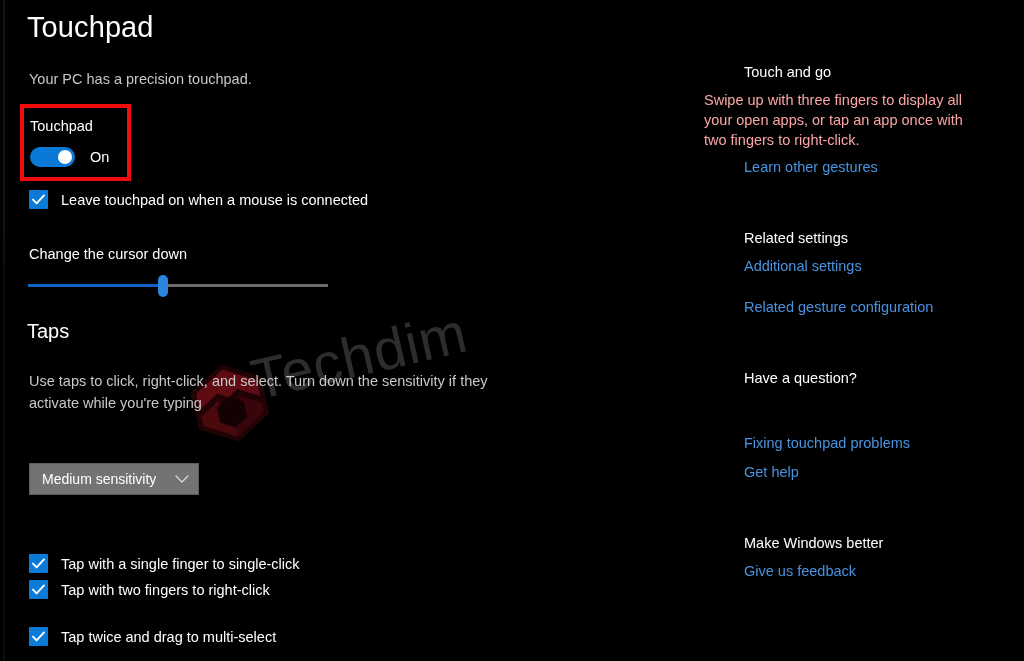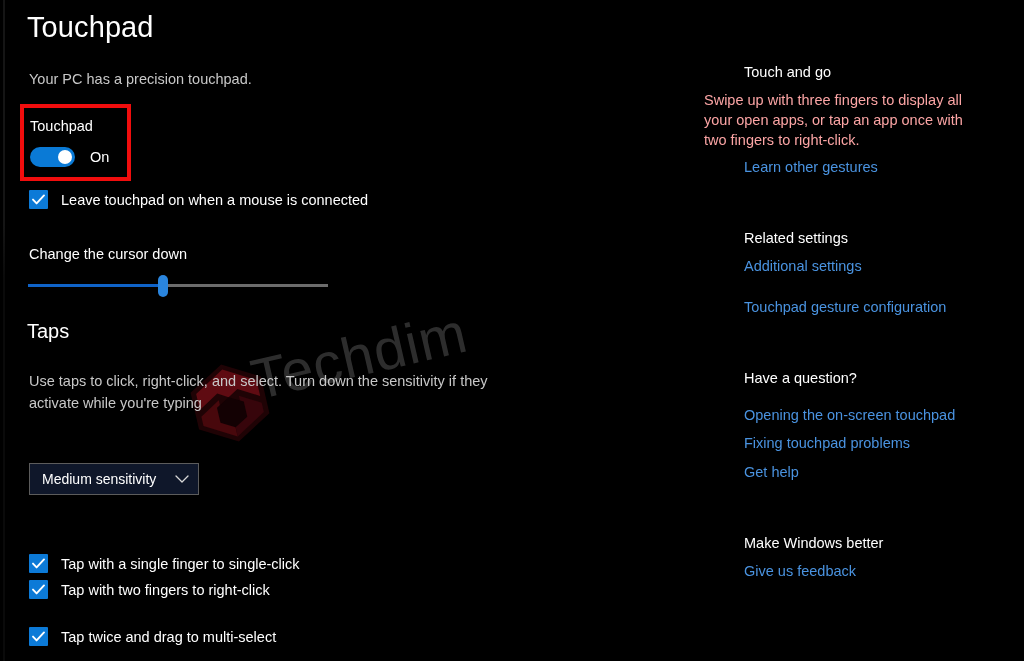--- a/index.html
+++ b/index.html
@@ -217,21 +217,21 @@
     color: #fca5a5;
     margin-top: 32px;
   }
   .dropdown {
     position: absolute;
     left: 29px;
     top: 463px;
     width: 170px;
     height: 32px;
     border: 1px solid #5c5c5c;
-    background: #0f172a;
+    background: #737373;
     box-sizing: border-box;
     display: flex;
     align-items: center;
     justify-content: space-between;
     padding: 0 9px 0 12px;
   }
   .dropdown .dd-value {
     font-size: 14px;
     color: #ffffff;
     white-space: nowrap;
@@ -354,23 +354,22 @@
     </span>
     <span class="chk-text">Tap twice and drag to multi-select</span>
   </div>
 
   <div class="r-head" style="top:64px;">Touch and go</div>
   <div class="r-body" style="top:90px;">Swipe up with three fingers to display all your open apps, or tap an app once with two fingers to right-click.</div>
   <a class="r-link" style="top:159px;">Learn other gestures</a>
 
   <div class="r-head" style="top:230px;">Related settings</div>
   <a class="r-link" style="top:258px;text-align:center;">Additional settings</a>
-  <a class="r-link" style="top:299px;">Touchpad gesture configuration</a>
+  <a class="r-link" style="top:299px;">Related gesture configuration</a>
 
   <div class="r-head" style="top:370px;">Have a question?</div>
-  <a class="r-link" style="top:407px;">Opening the on-screen touchpad</a>
   <a class="r-link" style="top:435px;">Fixing touchpad problems</a>
   <a class="r-link" style="top:464px;">Get help</a>
 
   <div class="r-head" style="top:535px;">Make Windows better</div>
   <a class="r-link" style="top:563px;">Give us feedback</a>
 
 </div>
 
 </body></html>

